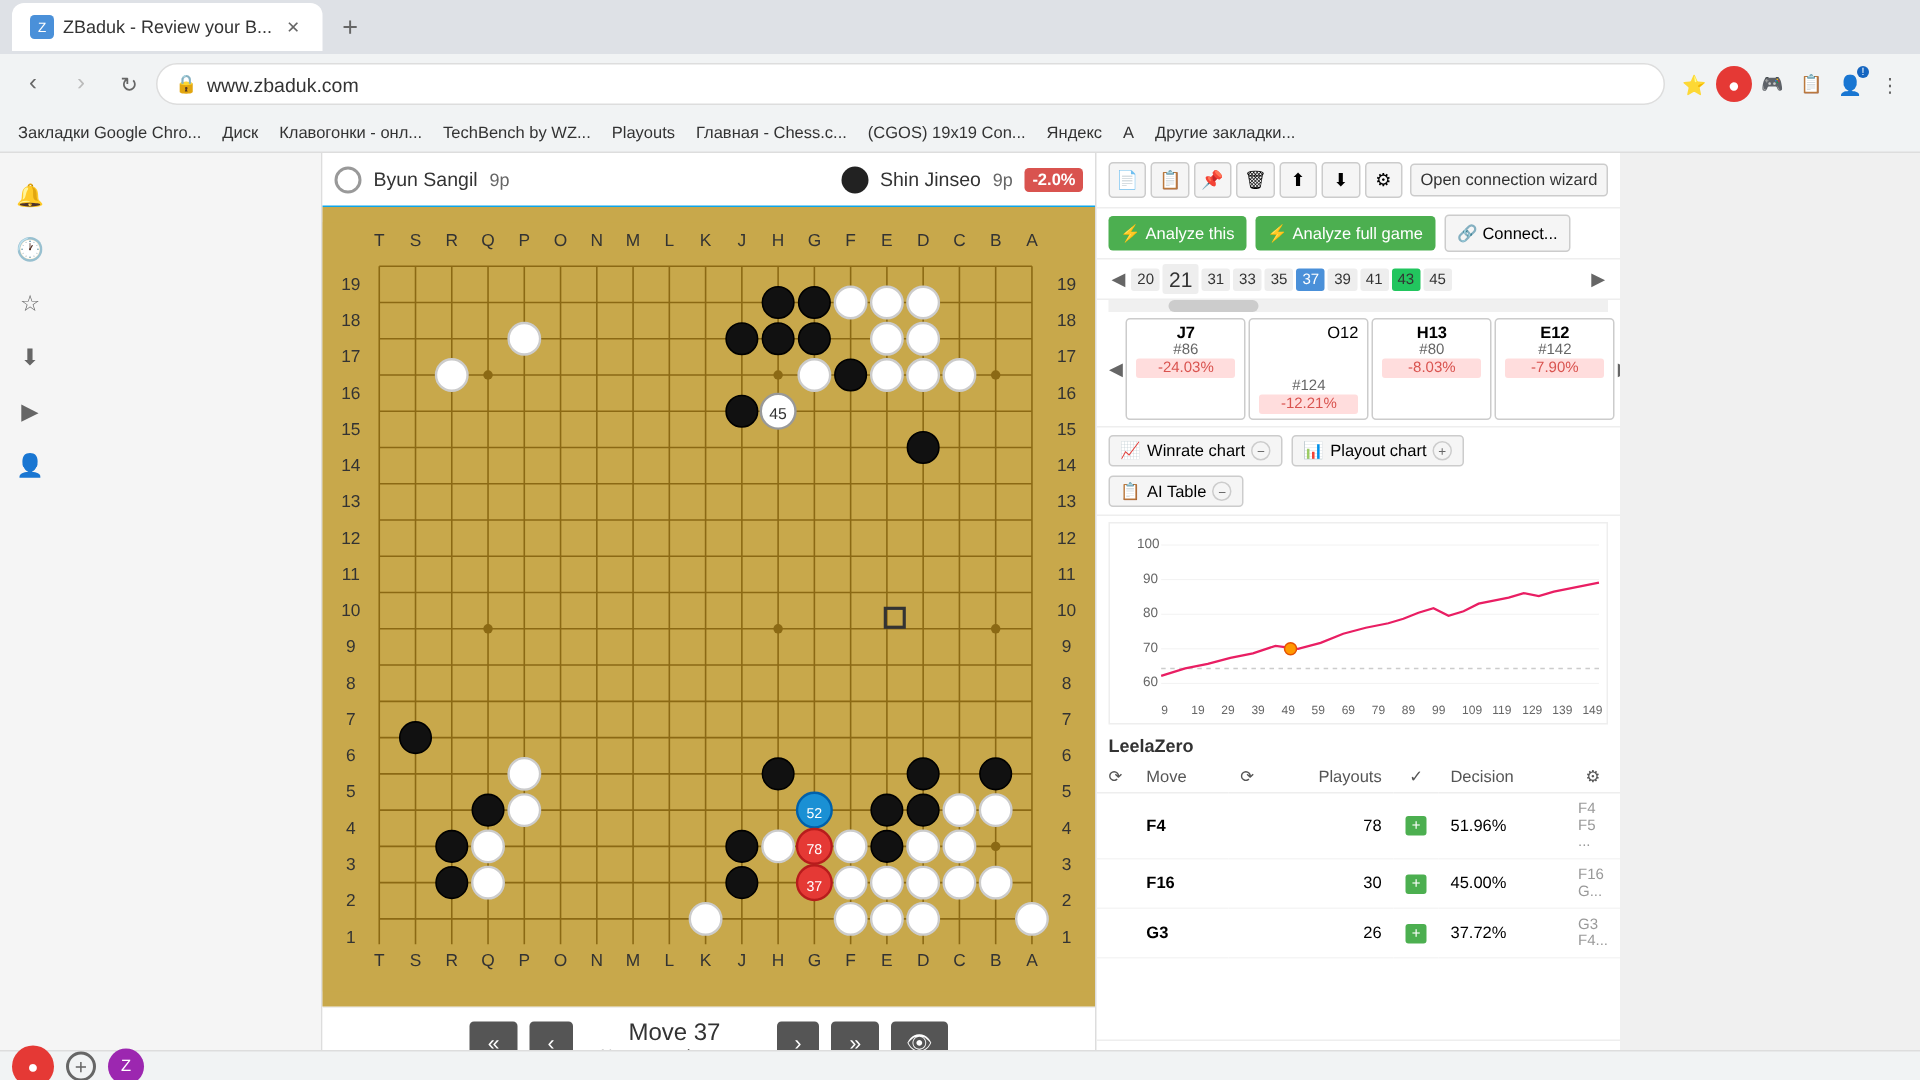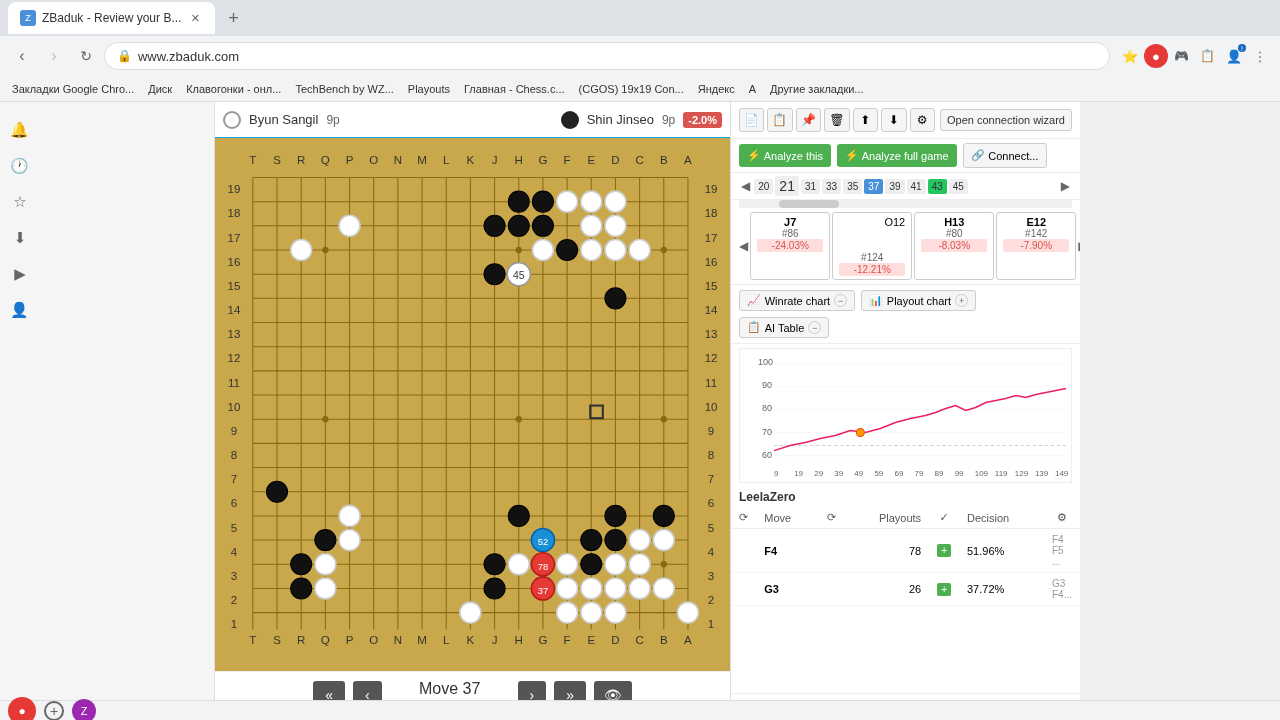--- a/index.html
+++ b/index.html
@@ -459,20 +459,29 @@
             <td style="padding:5px 8px;text-align:center;"></td>
             <td style="padding:5px 8px;cursor:pointer;font-weight:bold;">F4</td>
             <td style="padding:5px 8px;"></td>
             <td style="padding:5px 8px;text-align:right;">78</td>
             <td style="padding:5px 8px;text-align:center;"><button style="background:#4caf50;color:white;border:none;border-radius:2px;padding:1px 4px;font-size:10px;cursor:pointer;">+</button></td>
             <td style="padding:5px 8px;">51.96%</td>
             <td style="padding:5px 8px;color:#999;font-size:10px;">F4 F5 ...</td>
           </tr>
           <tr style="border-bottom:1px solid #f5f5f5;">
             <td style="padding:5px 8px;text-align:center;"></td>
+            <td style="padding:5px 8px;cursor:pointer;font-weight:bold;">F16</td>
+            <td style="padding:5px 8px;"></td>
+            <td style="padding:5px 8px;text-align:right;">30</td>
+            <td style="padding:5px 8px;text-align:center;"><button style="background:#4caf50;color:white;border:none;border-radius:2px;padding:1px 4px;font-size:10px;cursor:pointer;">+</button></td>
+            <td style="padding:5px 8px;">45.00%</td>
+            <td style="padding:5px 8px;color:#999;font-size:10px;">F16 G...</td>
+          </tr>
+          <tr style="border-bottom:1px solid #f5f5f5;">
+            <td style="padding:5px 8px;text-align:center;"></td>
             <td style="padding:5px 8px;cursor:pointer;font-weight:bold;">G3</td>
             <td style="padding:5px 8px;"></td>
             <td style="padding:5px 8px;text-align:right;">26</td>
             <td style="padding:5px 8px;text-align:center;"><button style="background:#4caf50;color:white;border:none;border-radius:2px;padding:1px 4px;font-size:10px;cursor:pointer;">+</button></td>
             <td style="padding:5px 8px;">37.72%</td>
             <td style="padding:5px 8px;color:#999;font-size:10px;">G3 F4...</td>
           </tr>
         </tbody>
       </table>
     </div>

